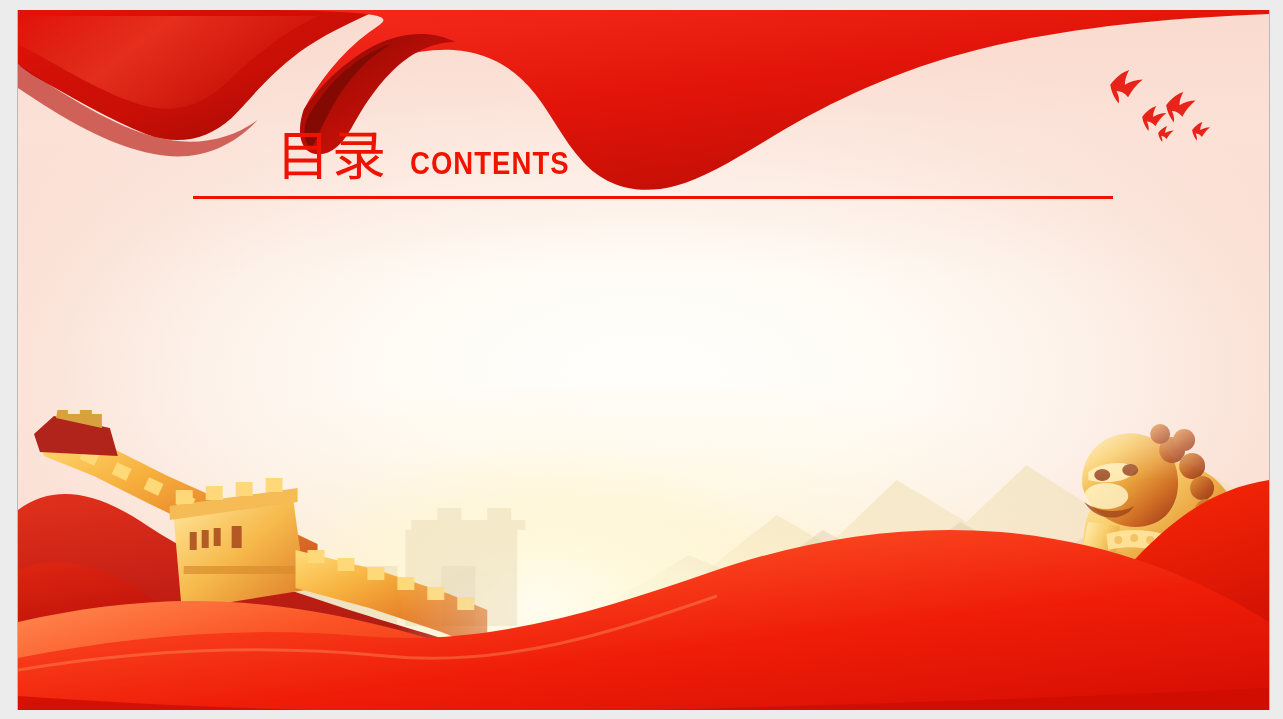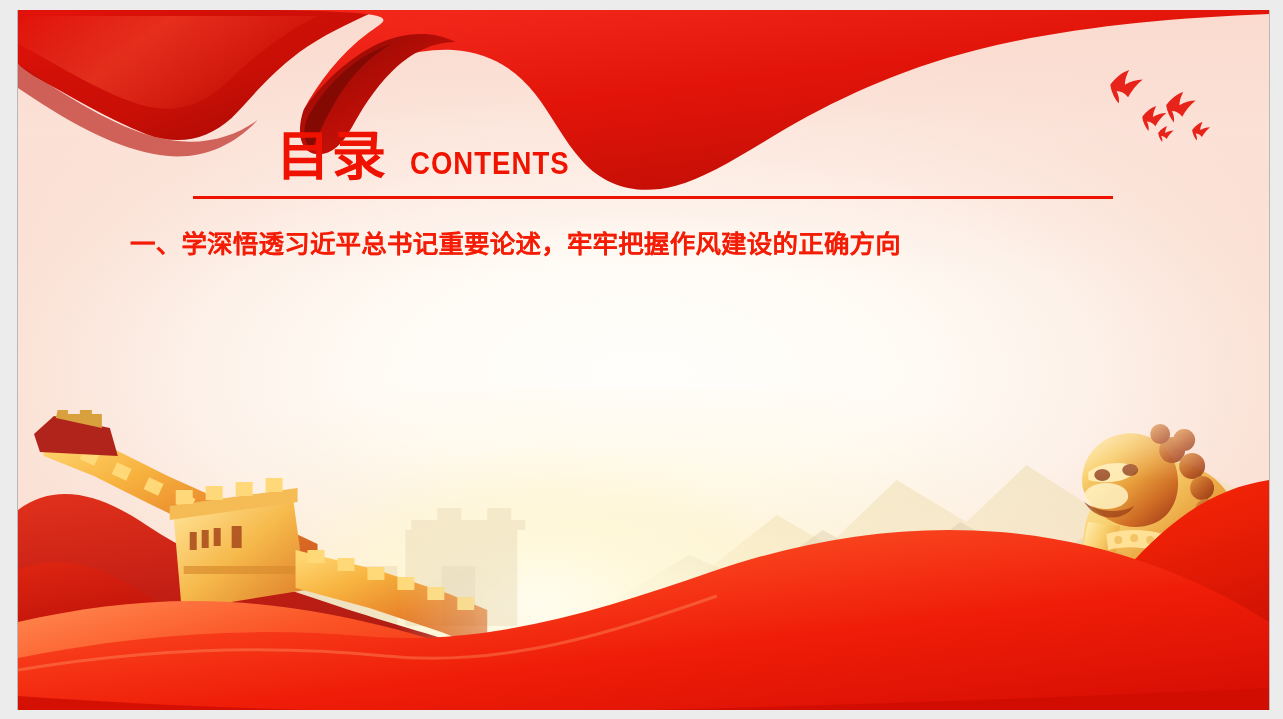--- a/index.html
+++ b/index.html
@@ -75,21 +75,21 @@
   .title-row {
     display: flex;
     align-items: flex-end;
     gap: 22px;
     padding-left: 100px;
     height: 72px;
   }
   .title-cn {
     font-family: "DejaVu Sans", "Liberation Sans", sans-serif;
     font-size: 54px;
-    font-weight: 700;
+    font-weight: 400;
     color: #ef1200;
     line-height: 1;
     letter-spacing: 2px;
     white-space: nowrap;
   }
   .title-en {
     font-family: "Liberation Sans Narrow", "Liberation Sans", sans-serif;
     font-size: 32px;
     font-weight: 700;
     color: #f01400;
@@ -485,17 +485,16 @@
 
     <div class="header">
       <div class="title-row">
         <span class="title-cn">目录</span>
         <span class="title-en">CONTENTS</span>
       </div>
       <div class="title-rule"></div>
     </div>
 
     <div class="toc">
-      <span class="toc-item">一、学深悟透习近平总书记重要论述，牢牢把握作风建设的正确方向</span>
     </div>
 
   </div>
 </div>
 
 </body></html>

